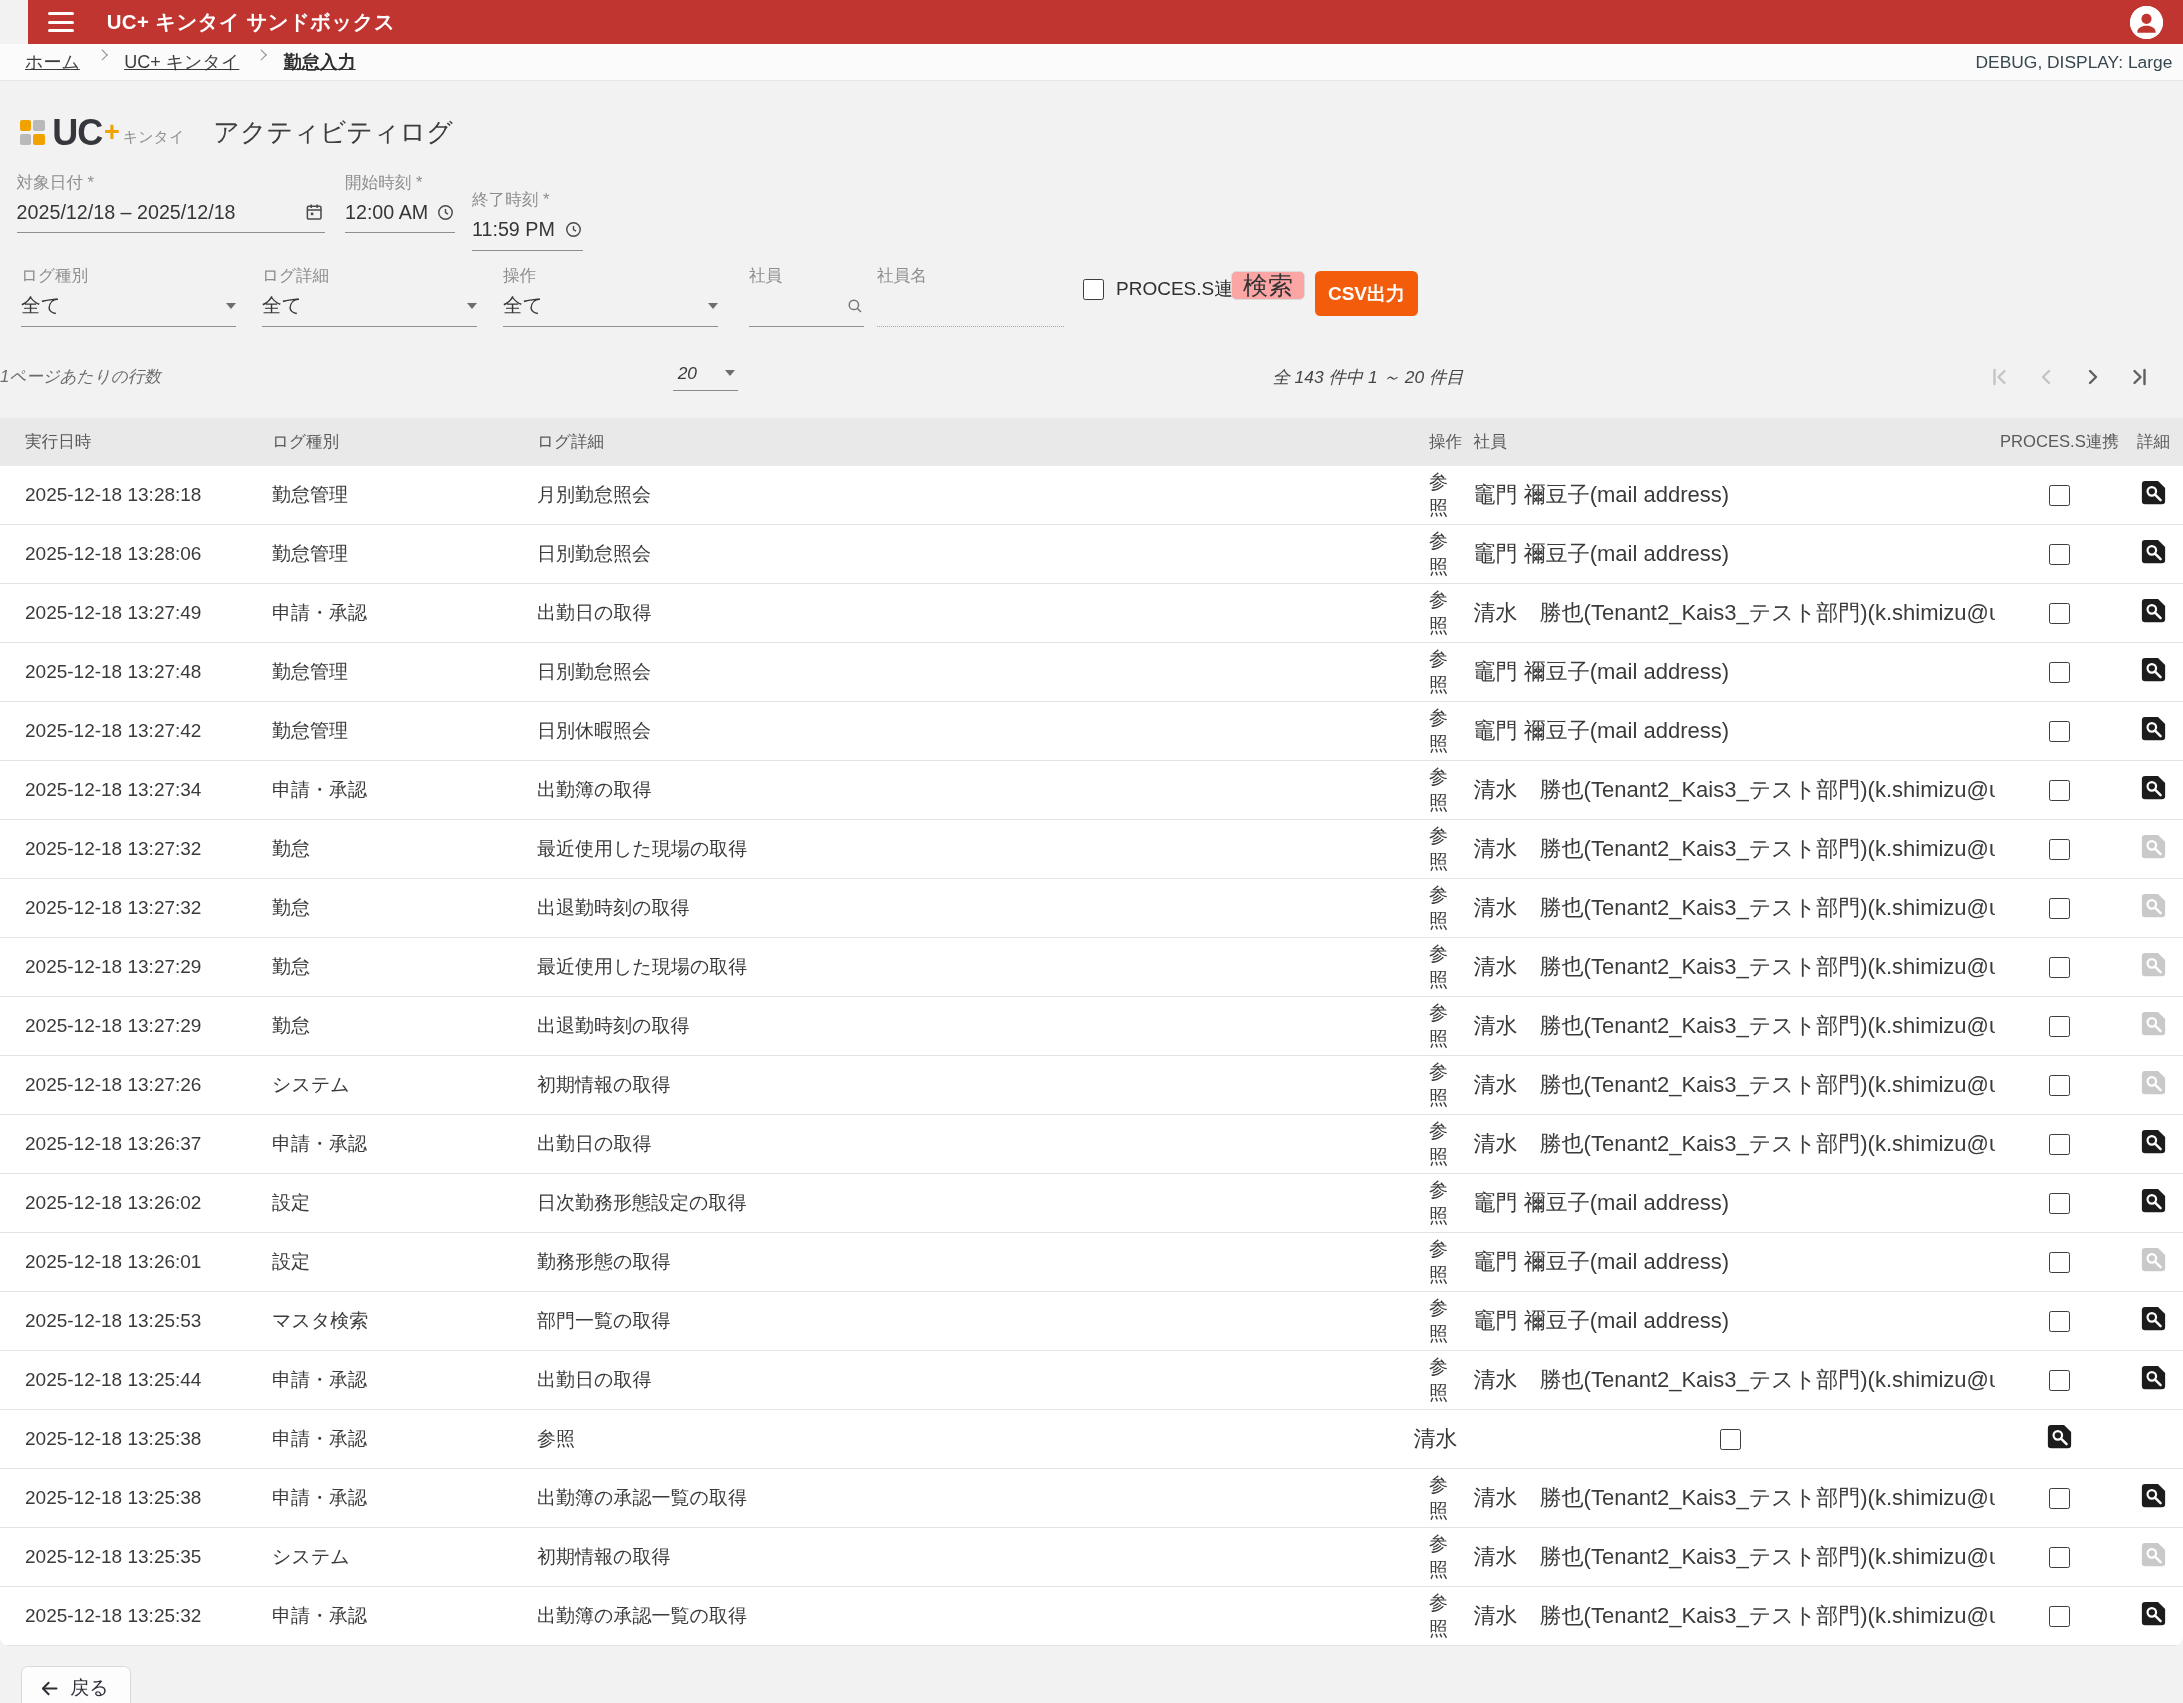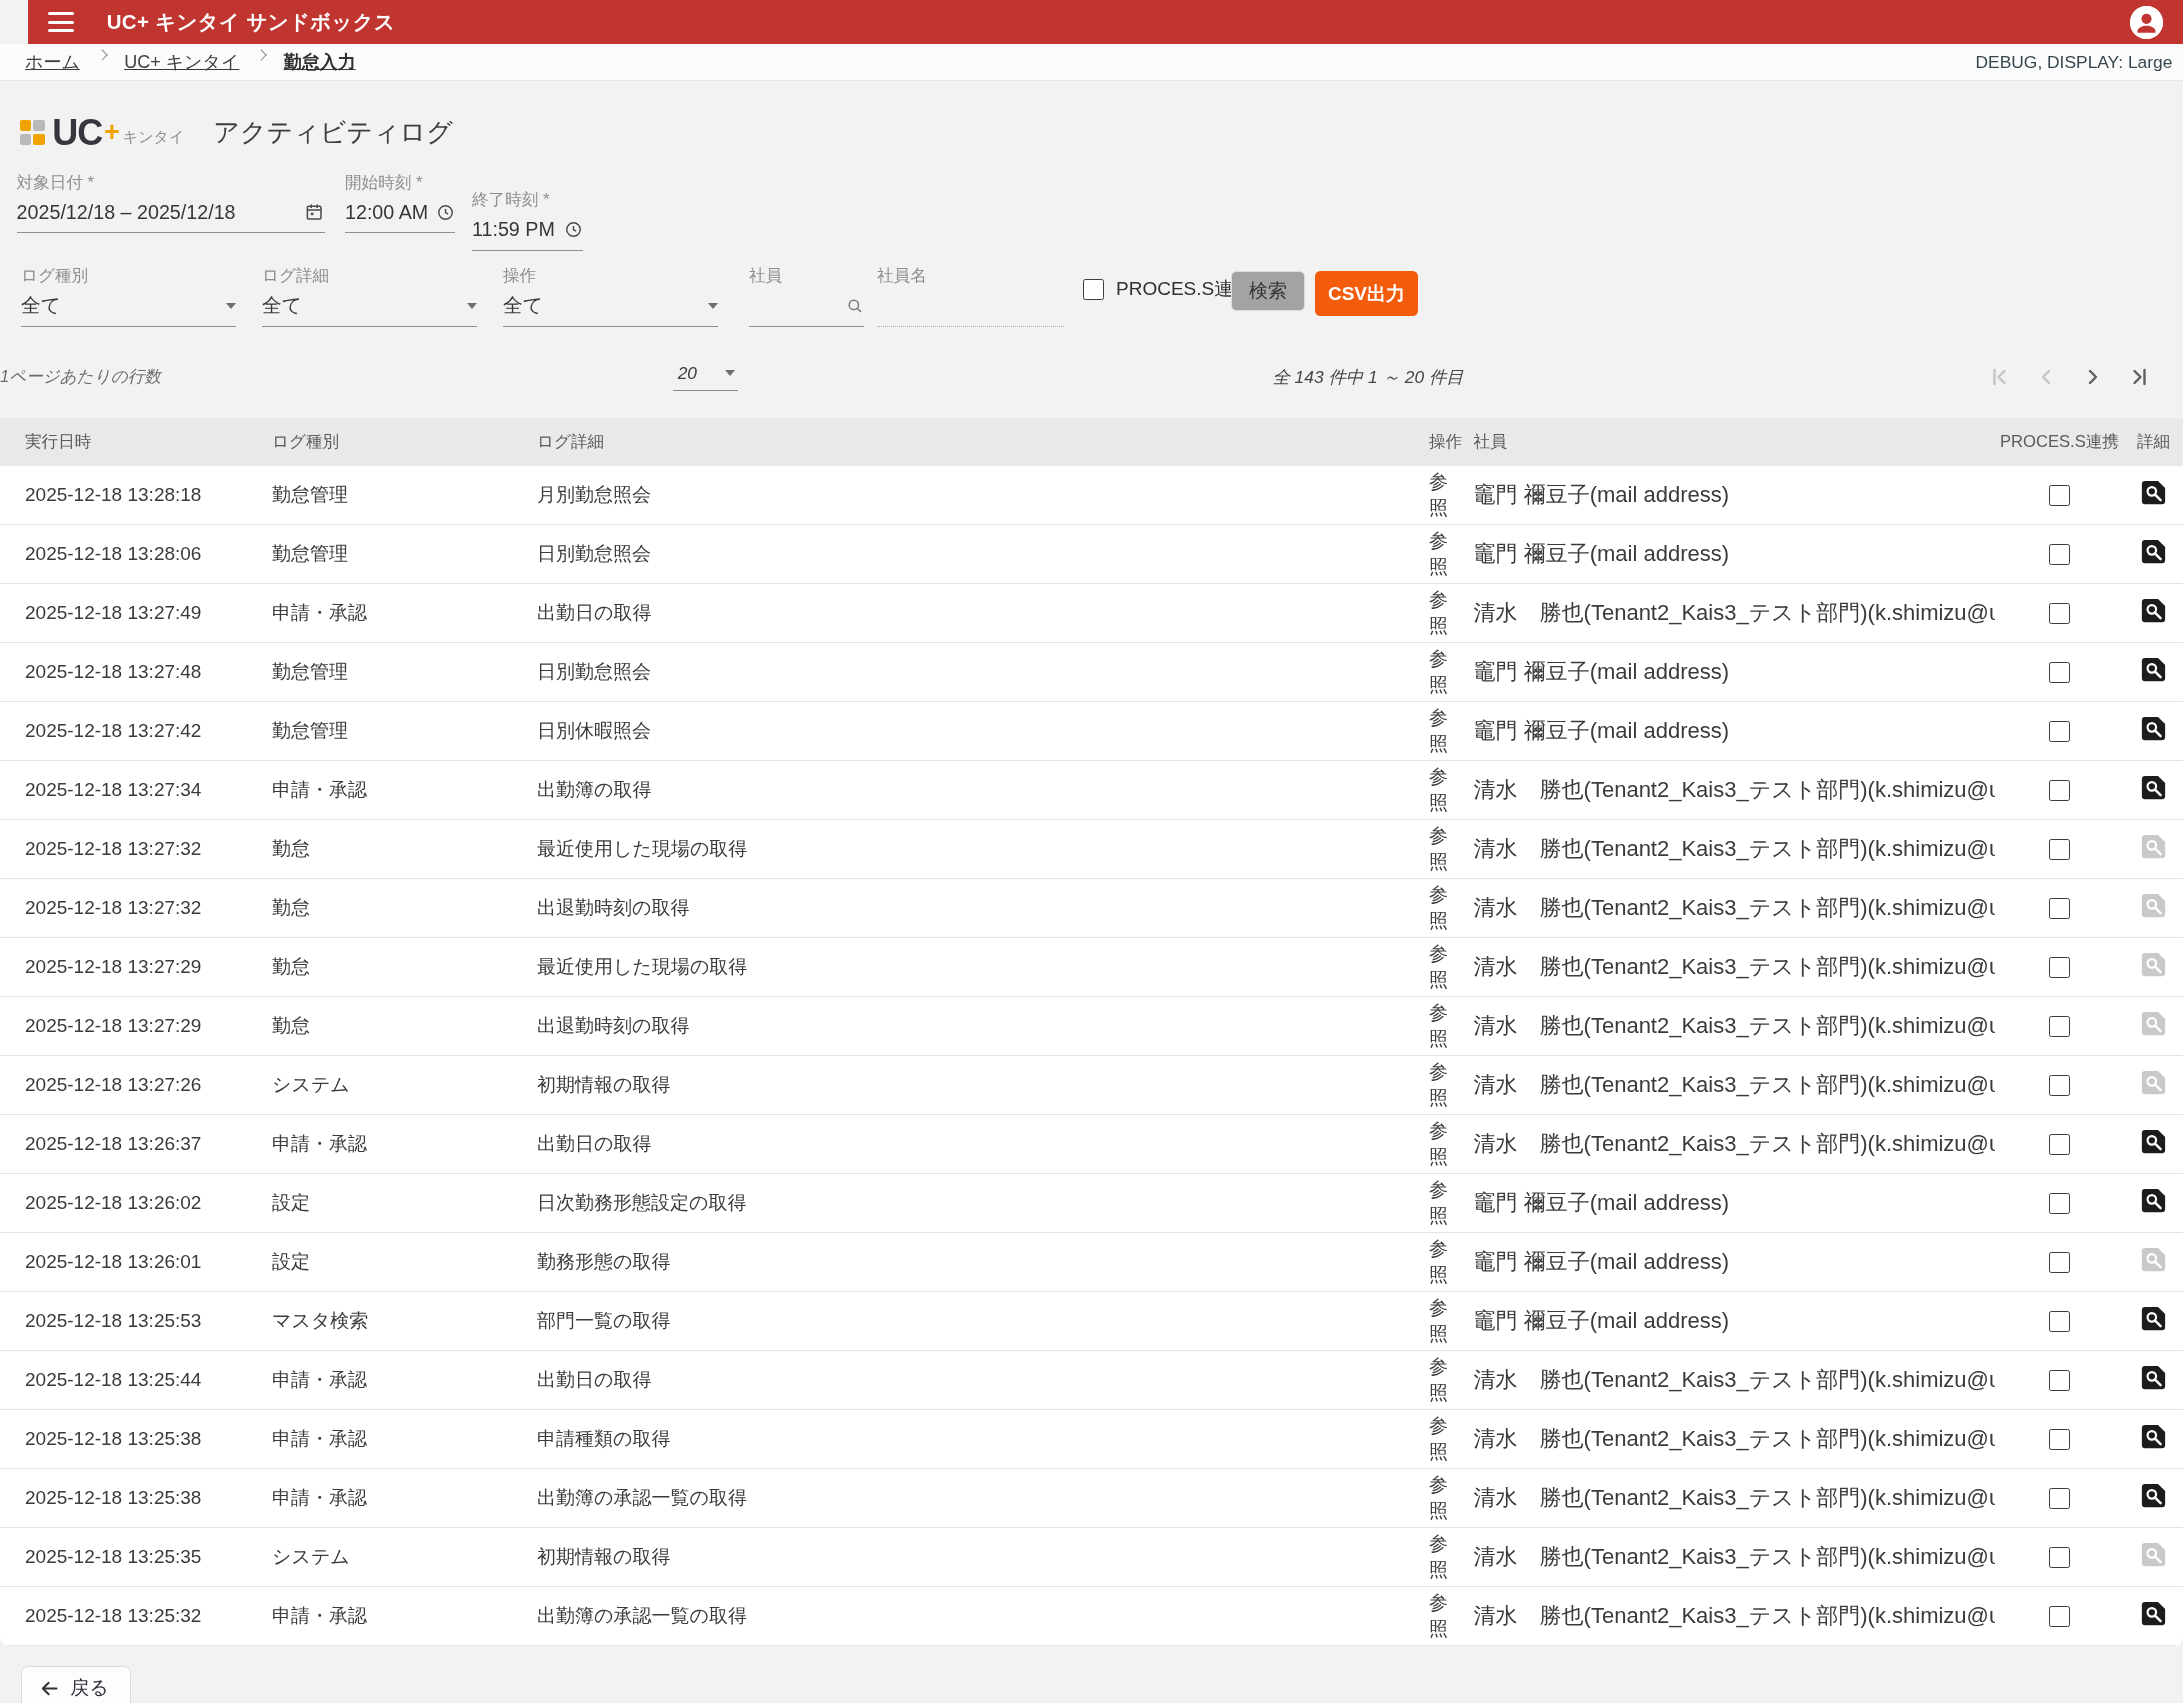--- a/index.html
+++ b/index.html
@@ -59,23 +59,23 @@
   }
   .field-value-row.dotted { border-bottom: 1.5px dotted #a5a5a5; }
   .field-value { font-size: 19.7px; color: #363636; white-space: nowrap; }
   .caret-down { width: 0; height: 0; border-left: 5.3px solid transparent; border-right: 5.3px solid transparent; border-top: 6px solid #6e6e6e; }
 
   .process-group { position: absolute; left: 1083px; top: 115px; display: flex; align-items: center; gap: 12px; cursor: pointer; }
   .checkbox { width: 21px; height: 21px; border: 1.9px solid #3d3d3d; border-radius: 2.3px; background: #fff; }
   .process-label { font-size: 19px; color: #303030; }
 
   .btn-search {
-    position: absolute; left: 1231px; top: 110px; width: 74px; height: 40px;
-    background: #a3a3a3; border: 0.8px solid #dcdcdc; border-radius: 5.3px;
-    font-size: 19px; color: #333; display: flex; align-items: center; justify-content: center; cursor: pointer;
+    position: absolute; left: 1231px; top: 110px; width: 74px; height: 29px;
+    background: #fca5a5; border: 0.8px solid #dcdcdc; border-radius: 5.3px;
+    font-size: 25px; color: #333; display: flex; align-items: center; justify-content: center; cursor: pointer;
     font-family: inherit;
   }
   .btn-csv {
     position: absolute; left: 1315px; top: 110px; width: 103px; height: 45px;
     background: #f25c0a; border: none; border-radius: 5.3px;
     font-size: 19px; font-weight: 700; color: #fff; display: flex; align-items: center; justify-content: center; cursor: pointer;
     font-family: inherit;
   }
 
   
@@ -579,21 +579,20 @@
           <path class="dshape" d="M5.5 3 H15.5 L21 8.5 V18.5 A2.5 2.5 0 0 1 18.5 21 H5.5 A2.5 2.5 0 0 1 3 18.5 V5.5 A2.5 2.5 0 0 1 5.5 3 Z"></path>
           <circle cx="10.7" cy="11.1" r="3.3" fill="none" stroke="#fff" stroke-width="1.7"></circle>
           <path d="M13.2 13.6 L17.5 17.9" stroke="#fff" stroke-width="1.9" stroke-linecap="round"></path>
         </svg>
       </span>
     </div>
   </div>
       <div class="tgrid trow">
     <div class="c1">2025-12-18 13:25:38</div>
     <div class="c2">申請・承認</div>
-    <div class="c3">申請種類の取得</div>
     <div class="c4">参照</div>
     <div class="c5">清水　勝也(Tenant2_Kais3_テスト部門)(k.shimizu@uchida-it.co.jp)</div>
     <div class="c6">
           <div class="checkbox"></div>
         </div>
     <div class="c7">
       <span class="detail-btn">
         <svg width="31" height="31" viewBox="0 0 24 24">
           <path class="dshape" d="M5.5 3 H15.5 L21 8.5 V18.5 A2.5 2.5 0 0 1 18.5 21 H5.5 A2.5 2.5 0 0 1 3 18.5 V5.5 A2.5 2.5 0 0 1 5.5 3 Z"></path>
           <circle cx="10.7" cy="11.1" r="3.3" fill="none" stroke="#fff" stroke-width="1.7"></circle>

